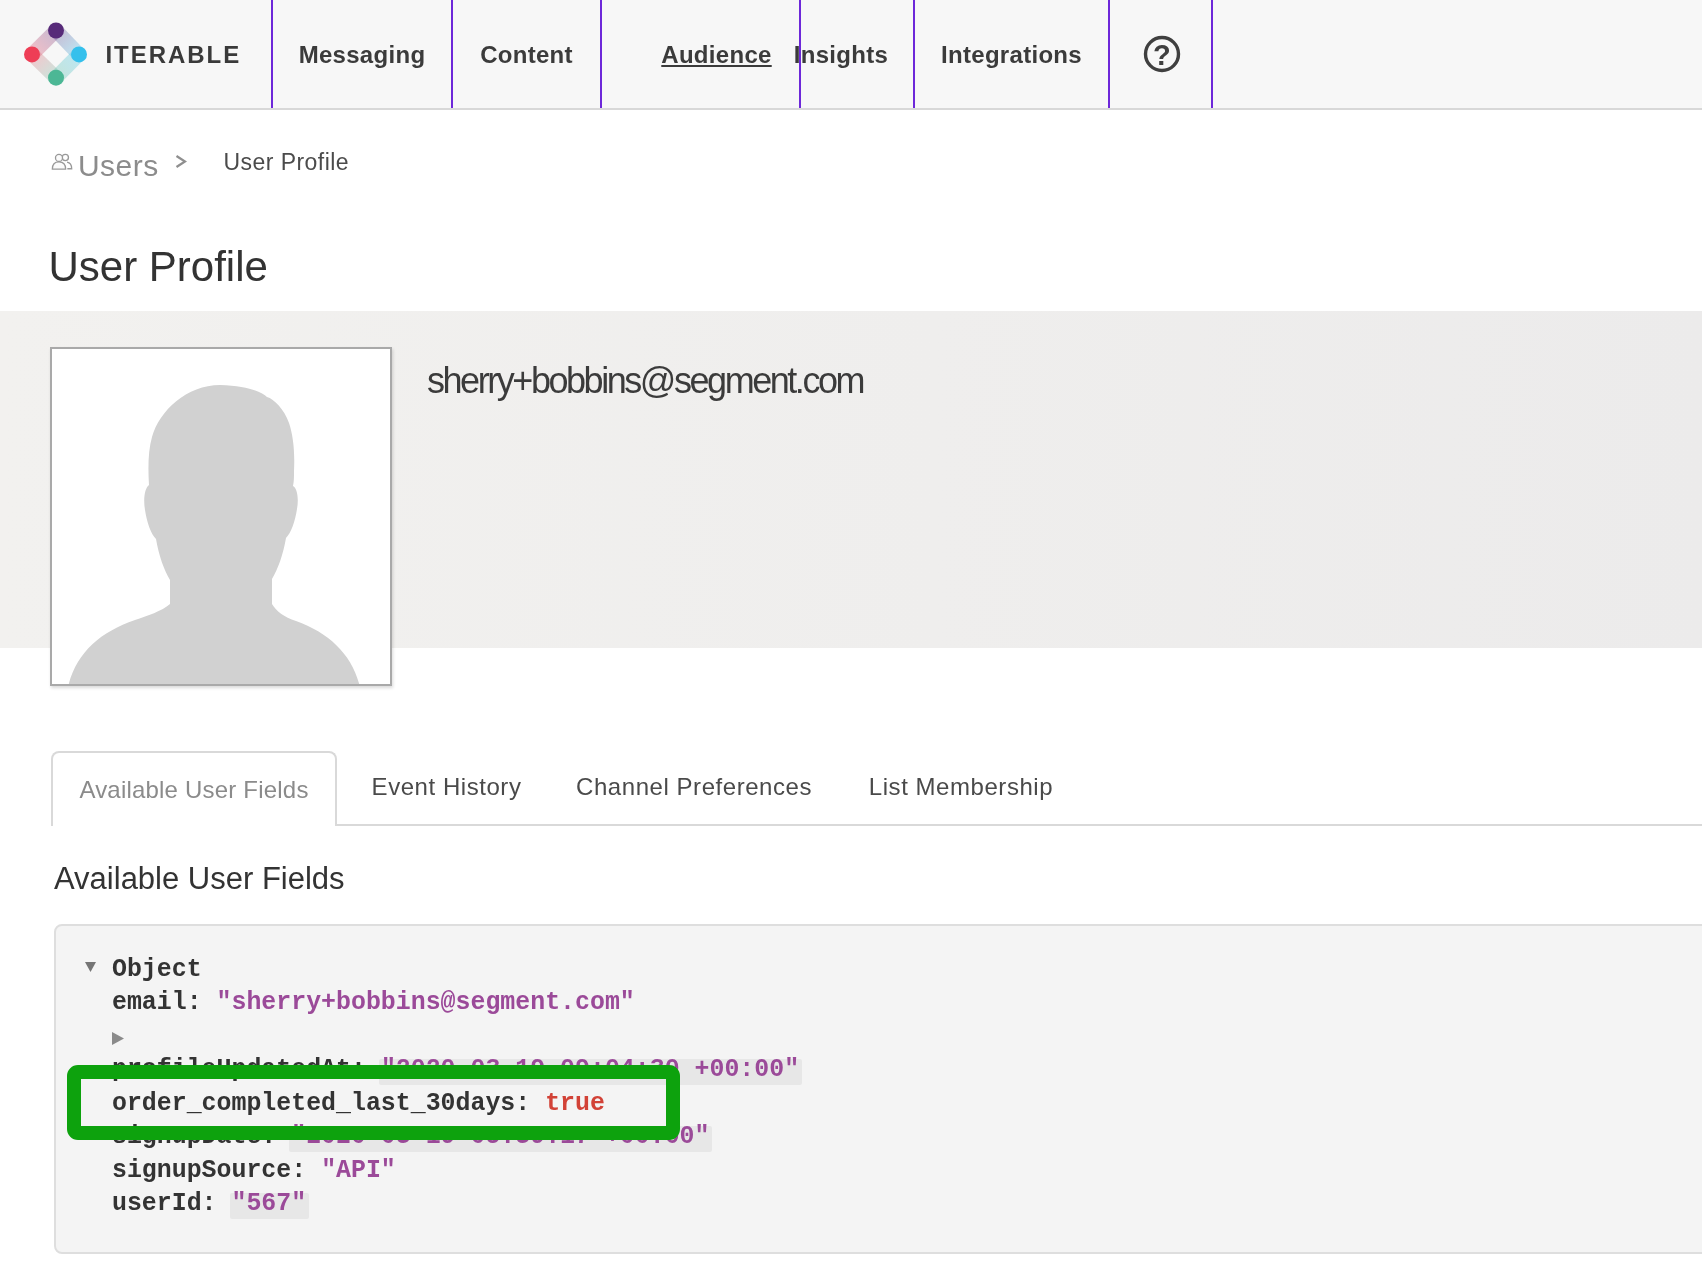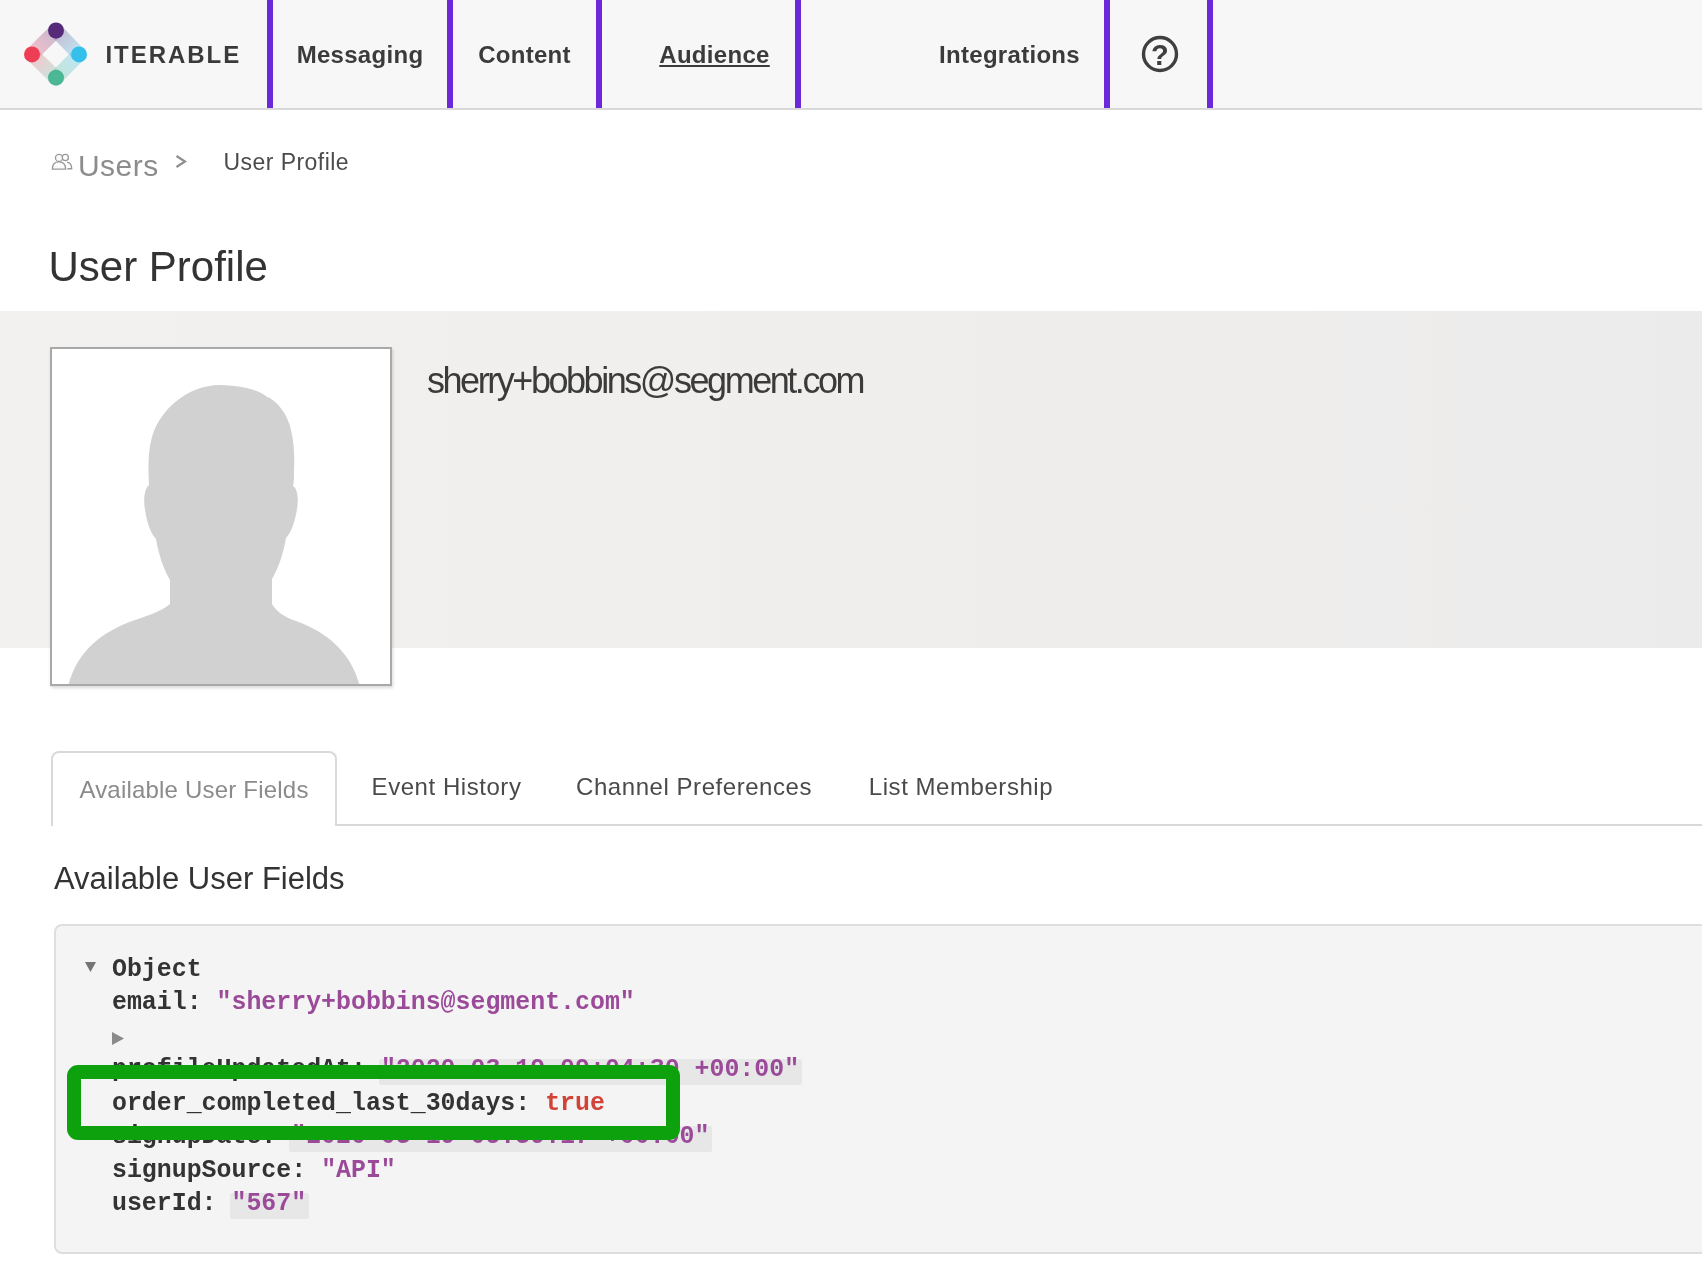--- a/index.html
+++ b/index.html
@@ -3,21 +3,21 @@
 <meta charset="utf-8">
 <style>
 * { margin:0; padding:0; box-sizing:border-box; }
 html,body { width:1702px; height:1276px; overflow:hidden; background:#fff;
   font-family:"Liberation Sans", sans-serif; position:relative; }
 .abs { position:absolute; }
 
 
 #nav { position:absolute; left:0; top:0; width:1702px; height:110px;
   background:#f7f7f7; border-bottom:2px solid #d8d8d8; }
-.navcell { position:absolute; top:0; height:108px; border-right:6px solid #6d28d9;
+.navcell { position:absolute; top:0; height:108px; border-right:2px solid #6d28d9;
   display:flex; align-items:center; justify-content:center;
   font-weight:bold; font-size:24px; color:#3b3b3b; padding-top:1px; letter-spacing:0.3px; }
 
 
 #bc { position:absolute; left:0; top:149px; width:1702px; height:40px; }
 .bc-users { position:absolute; left:78px; top:0; font-size:30px; color:#8c8c8c; letter-spacing:0.45px; }
 .bc-cur { position:absolute; left:223.5px; top:0; font-size:23px; color:#4b4b4b; letter-spacing:0.45px; }
 
 
 #h1 { position:absolute; left:48.5px; top:243px; font-size:42px; color:#333; }
@@ -58,20 +58,21 @@
   border:14px solid #0da20d; border-radius:11px; z-index:5; }
 </style>
 </head>
 <body>
 
 <div id="nav">
   <div class="navcell" style="left:0; width:273px;"></div>
   <div class="navcell" style="left:273px; width:180px;">Messaging</div>
   <div class="navcell" style="left:453px; width:149px;">Content</div>
   <div class="navcell" style="left:634px; width:167px;text-decoration:underline;">Audience</div>
+  <div class="navcell" style="left:769px; width:146px;">Insights</div>
   <div class="navcell" style="left:915px; width:195px;">Integrations</div>
   <div class="navcell" style="left:1110px; width:103px;">
     <svg width="40" height="40" viewBox="0 0 40 40" style="margin:-1px 0 0 2px;">
       <circle cx="20" cy="20" r="16.5" fill="none" stroke="#3f3f3f" stroke-width="3.4"></circle>
       <text x="20" y="30.5" text-anchor="middle" font-family="Liberation Sans" font-weight="bold" font-size="29" fill="#3f3f3f">?</text>
     </svg>
   </div>
 
   <svg class="abs" style="left:21px; top:19px;" width="72" height="72" viewBox="0 0 72 72">
     <defs>

